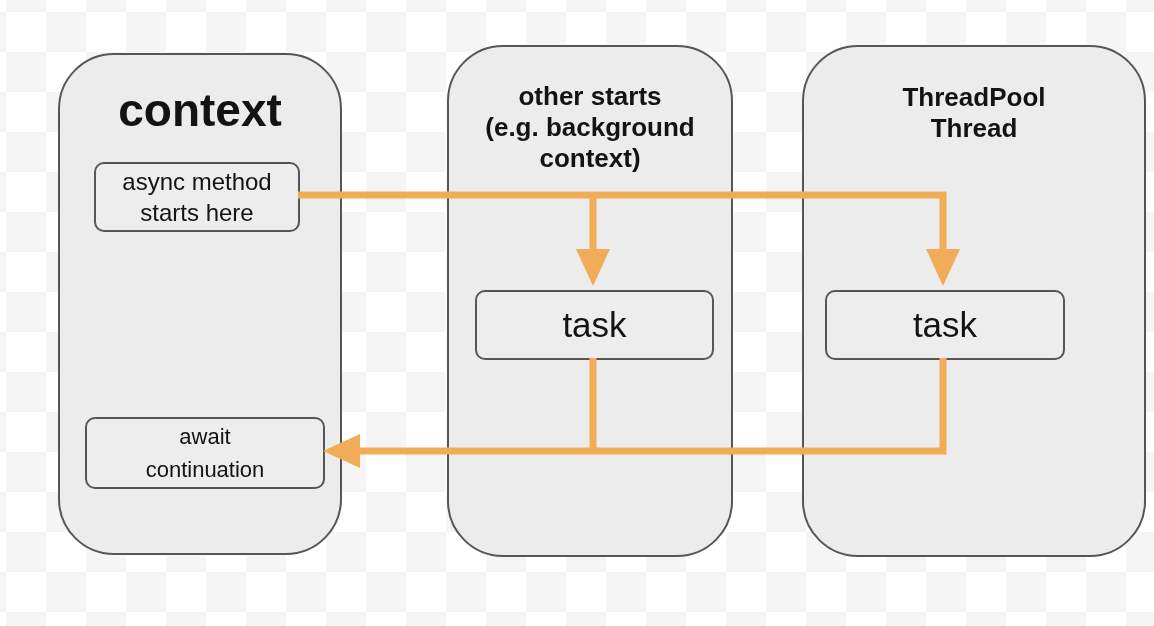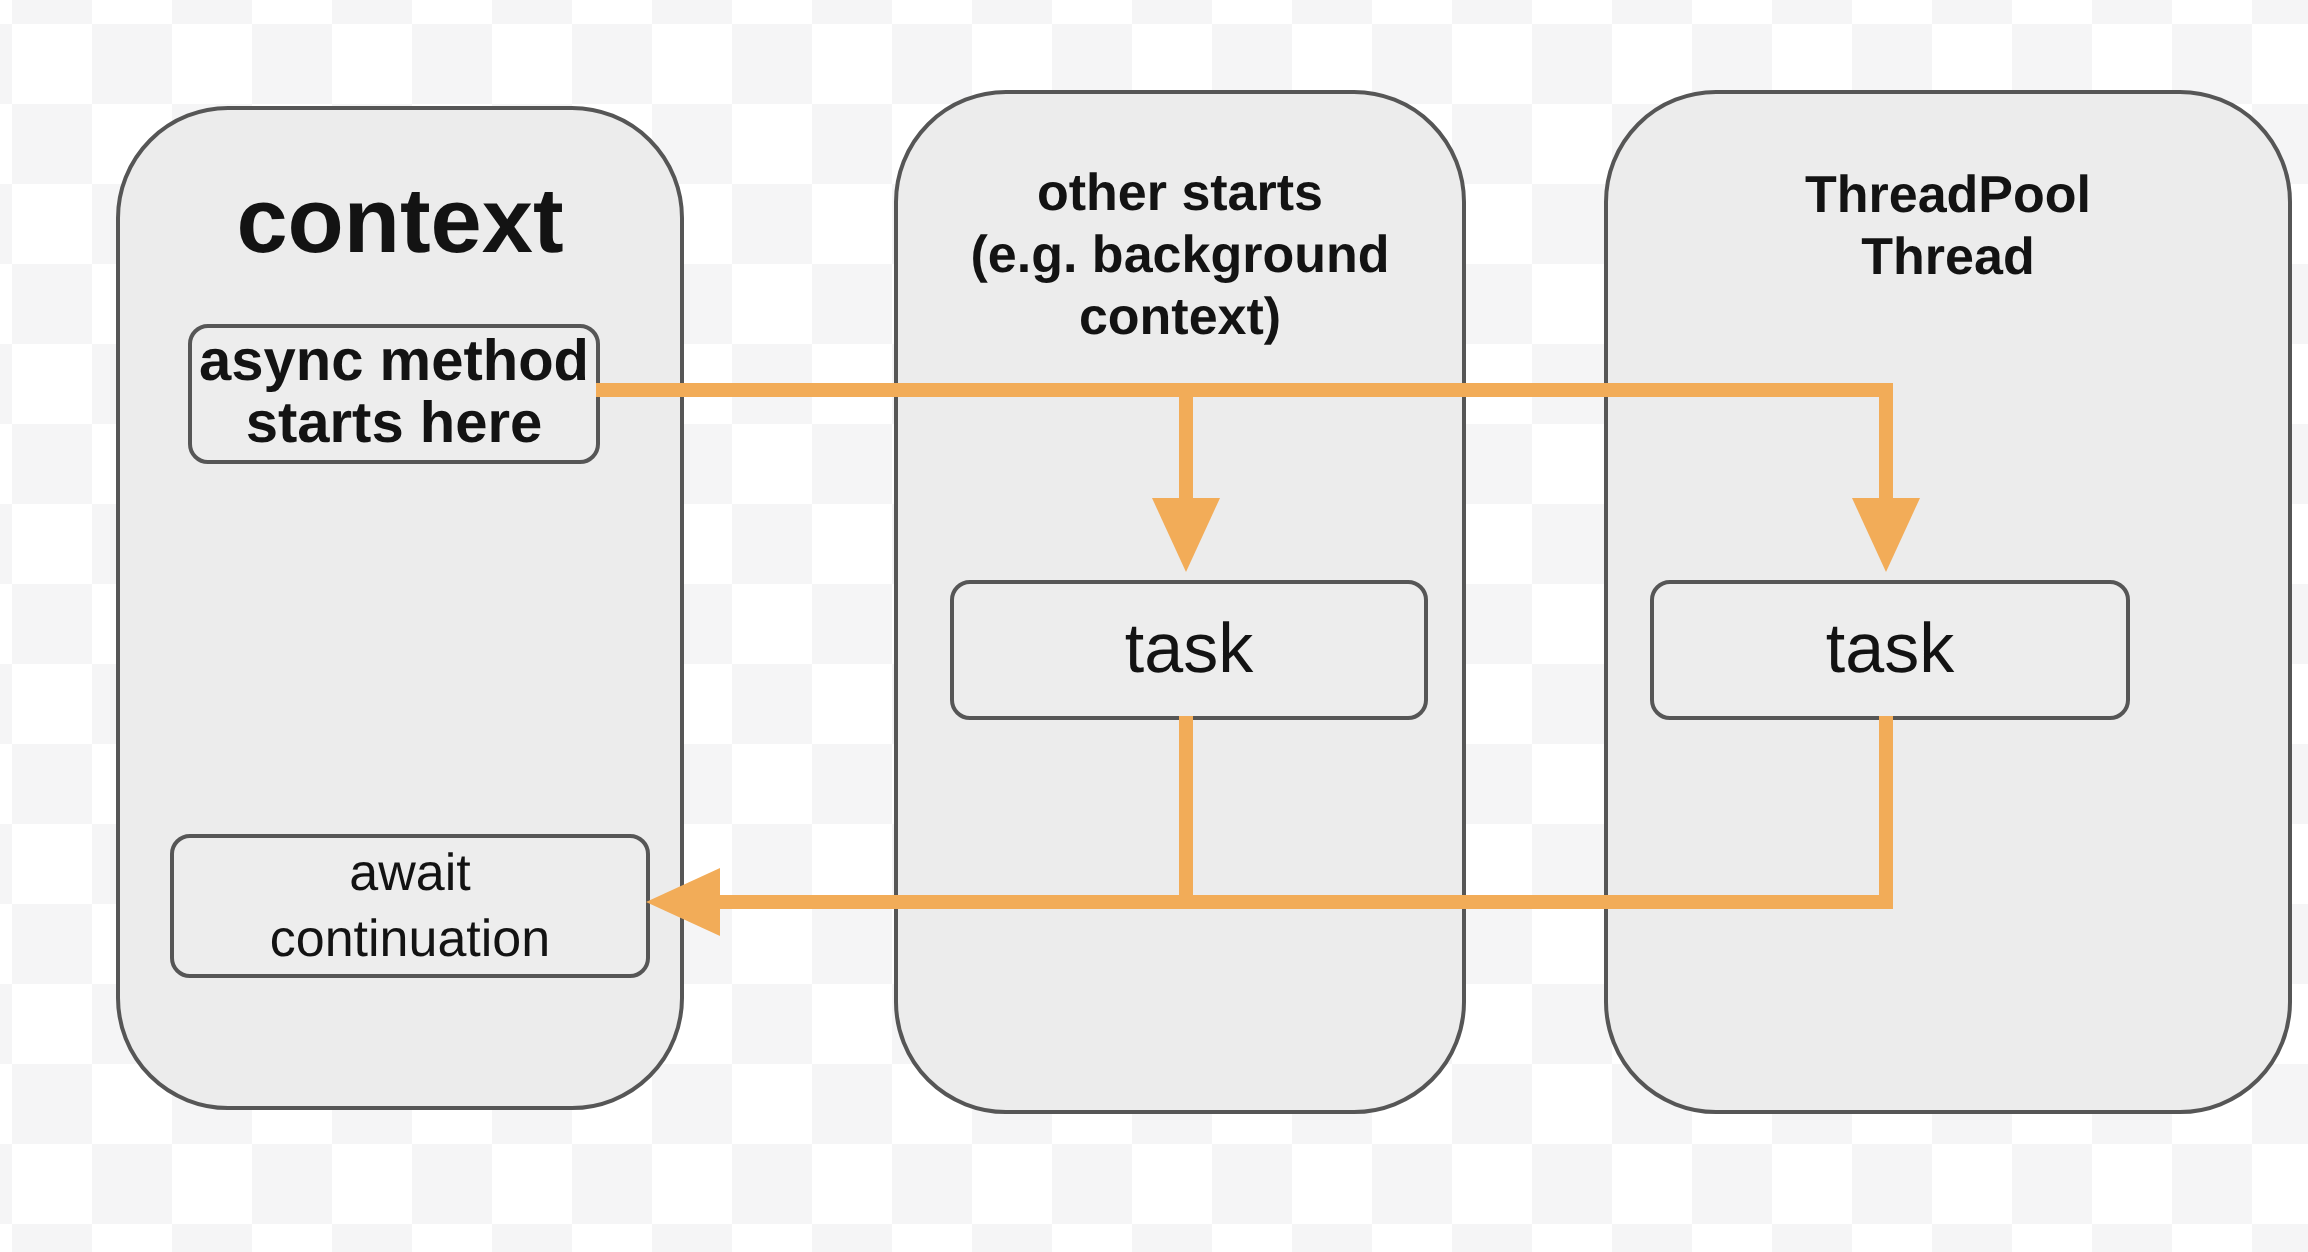--- a/index.html
+++ b/index.html
@@ -43,22 +43,22 @@
     align-items: center;
     justify-content: center;
     text-align: center;
     background: var(--node-fill, #ededed);
     border: 2px solid var(--border, #565656);
     border-radius: 10px;
     box-sizing: border-box;
     color: var(--text, #161616);
     white-space: pre-line;
   }
-  .node-small { font-size: 29px; line-height: 31px; font-weight: bold; }
-  .node-await { font-size: 26px; line-height: 33px; }
+  .node-small { font-size: 24px; line-height: 31px; }
+  .node-await { font-size: 22px; line-height: 33px; }
   .node-task  { font-size: 35px; line-height: 38px; }
 
   .arrows {
     position: absolute;
     left: 0; top: 0;
     width: 1154px; height: 626px;
     pointer-events: none;
     z-index: 5;
   }
   .arrows path {

